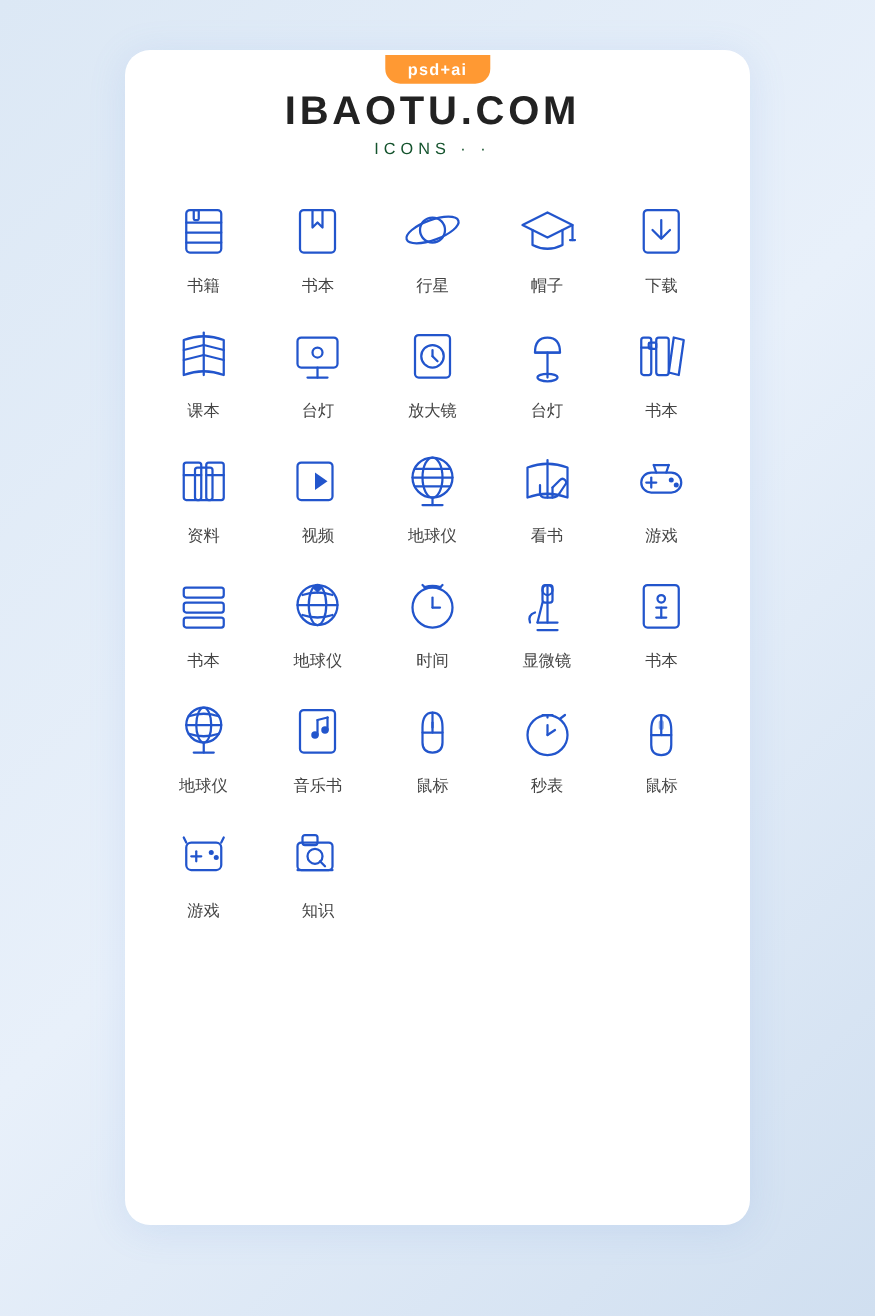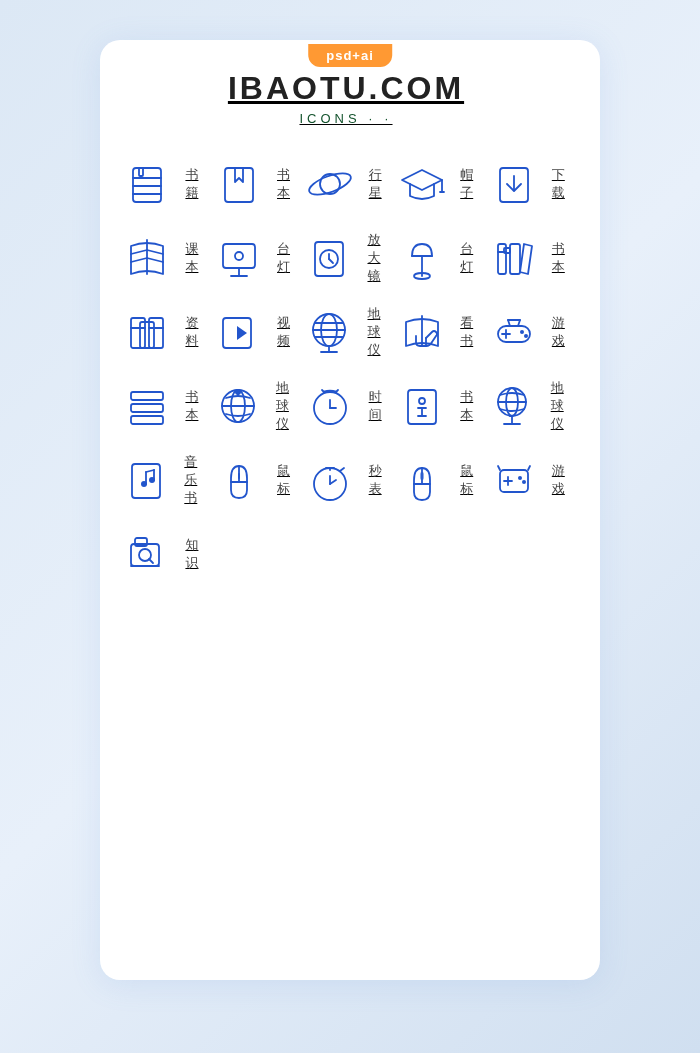--- a/index.html
+++ b/index.html
@@ -31,21 +31,20 @@
     }
 
     .card {
       background: white;
       border-radius: 20px;
       margin: 40px 30px 30px 30px;
       padding: 30px 20px 30px 12px;
       box-shadow: 0 4px 30px rgba(100,150,220,0.15);
       width: 500px;
       min-height: 940px;
-      text-decoration: underline;
     }
 
     .card-header {
       text-align: center;
       margin-bottom: 30px;
     }
 
     .card-title {
       font-size: 32px;
       font-weight: 700;
@@ -62,21 +61,21 @@
 
     .icons-grid {
       display: grid;
       grid-template-columns: repeat(5, 1fr);
       gap: 18px 10px;
       padding: 0 10px;
     }
 
     .icon-item {
       display: flex;
-      flex-direction: row;
+      flex-direction: column;
       align-items: center;
       gap: 8px;
     }
 
     .icon-box {
       width: 56px;
       height: 56px;
       display: flex;
       align-items: center;
       justify-content: center;
@@ -330,20 +329,34 @@
           <line x1="24" y1="26" x2="24" y2="18"></line>
           <line x1="24" y1="26" x2="30" y2="26"></line>
           <path d="M18 10 Q24 8 30 10" stroke-width="2.5"></path>
           <line x1="18" y1="10" x2="16" y2="8"></line>
           <line x1="30" y1="10" x2="32" y2="8"></line>
         </svg>
       </div>
       <span class="icon-label">时间</span>
     </div>
 
+    <div class="icon-item">
+      <div class="icon-box">
+        <svg width="48" height="48" viewBox="0 0 48 48">
+          <line x1="24" y1="8" x2="24" y2="38"></line>
+          <rect x="20" y="8" width="8" height="14" rx="2"></rect>
+          <line x1="20" y1="22" x2="16" y2="38"></line>
+          <line x1="16" y1="38" x2="32" y2="38"></line>
+          <path d="M14 30 Q8 32 10 38"></path>
+          <circle cx="24" cy="12" r="4"></circle>
+          <line x1="16" y1="44" x2="32" y2="44"></line>
+        </svg>
+      </div>
+      <span class="icon-label">显微镜</span>
+    </div>
 
     <div class="icon-item">
       <div class="icon-box">
         <svg width="48" height="48" viewBox="0 0 48 48">
           <rect x="10" y="8" width="28" height="34" rx="3"></rect>
           <circle cx="24" cy="19" r="3"></circle>
           <line x1="24" y1="26" x2="24" y2="34"></line>
           <line x1="20" y1="26" x2="28" y2="26"></line>
           <line x1="20" y1="34" x2="28" y2="34"></line>
         </svg>

